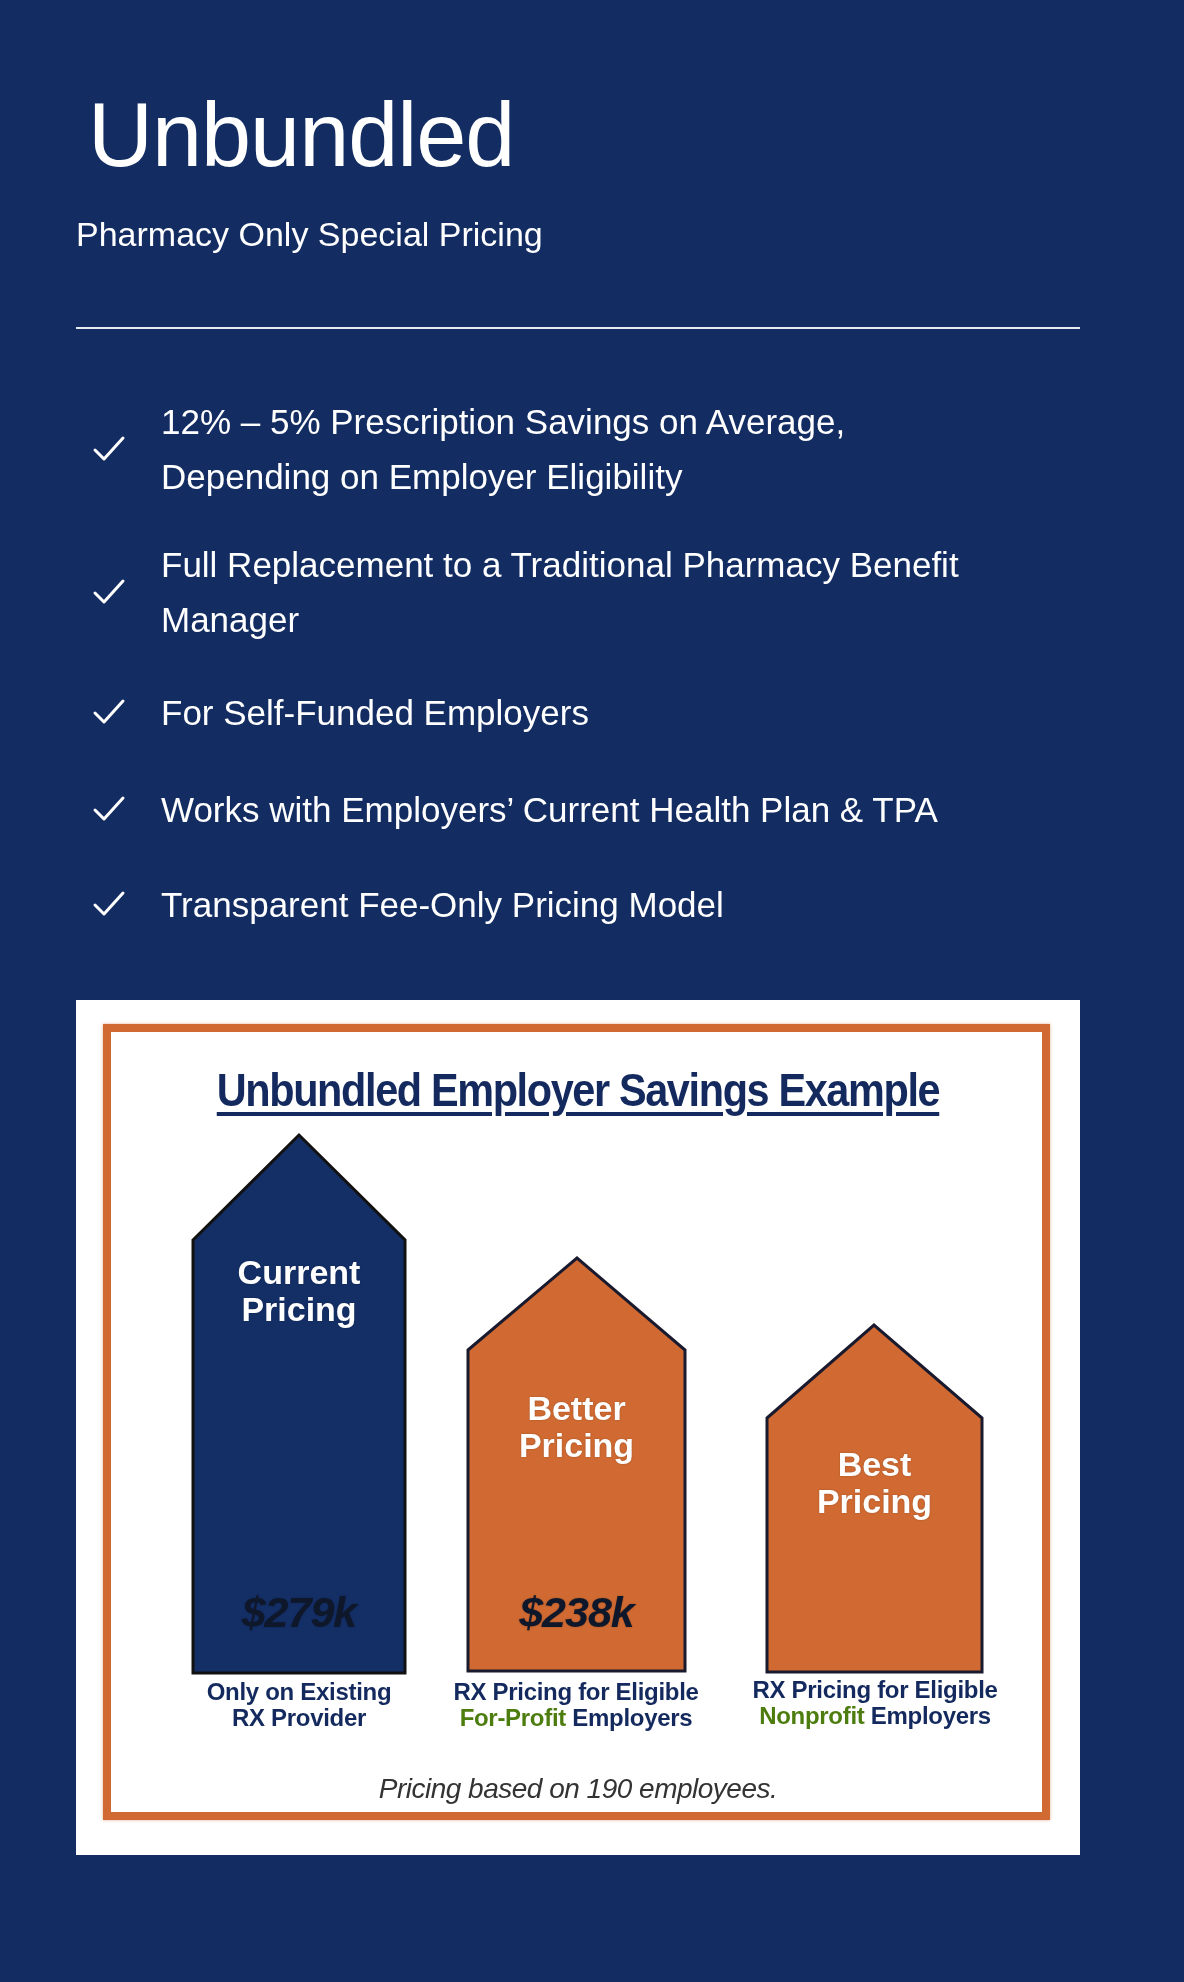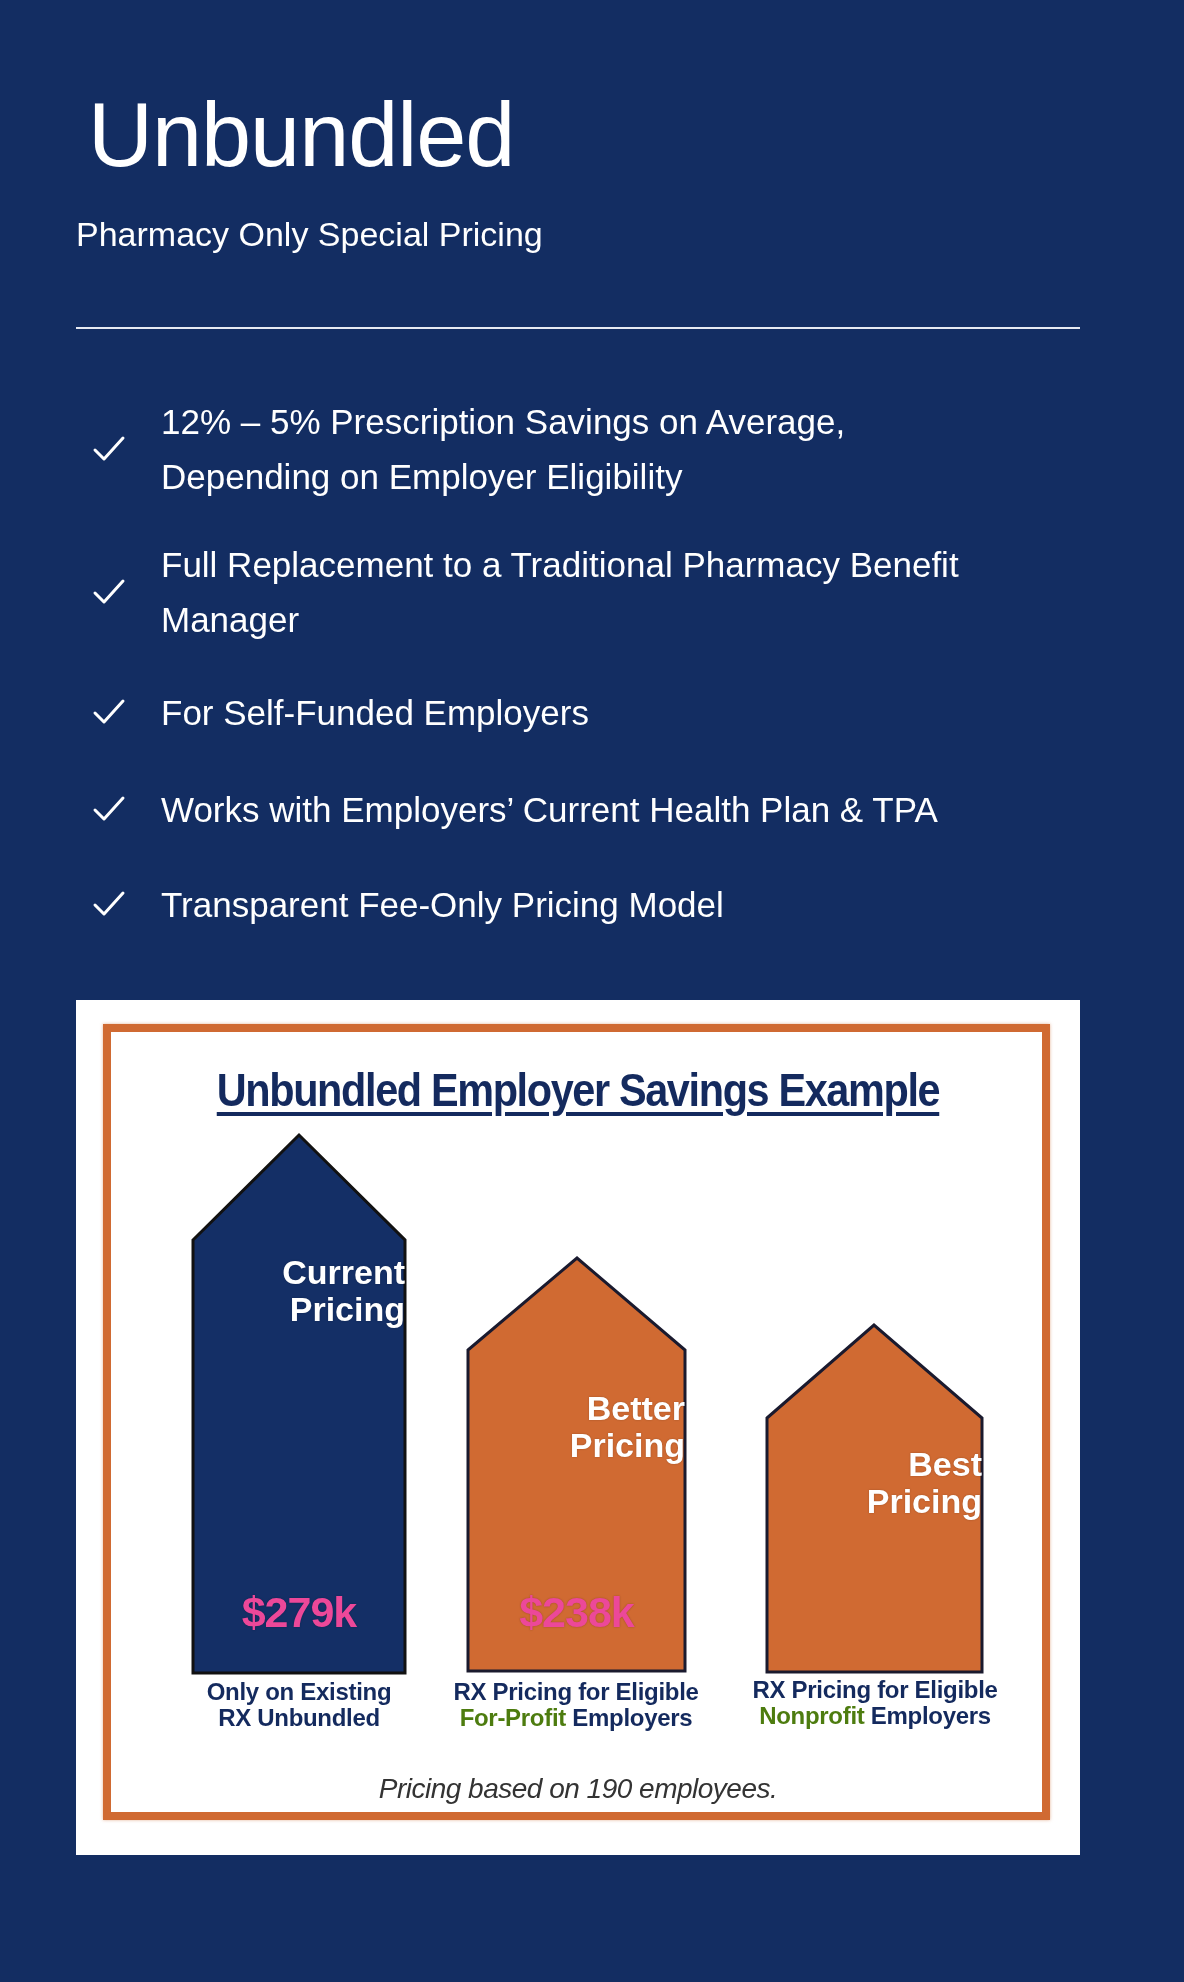--- a/index.html
+++ b/index.html
@@ -99,37 +99,38 @@
       transform-origin: center;
       white-space: nowrap;
     }
     #chart-svg {
       position: absolute;
       left: 0;
       top: 0;
     }
     .bar-label {
       position: absolute;
-      text-align: right;
+      text-align: center;
       color: #ffffff;
       font-weight: 700;
       font-size: 34px;
       line-height: 37px;
       white-space: pre-line;
       text-shadow: 0 0 2px rgba(0,0,0,0.25);
     }
     .bar-value {
       position: absolute;
       text-align: center;
-      color: #ec4899;
+      color: #0f172a;
       font-weight: 700;
       font-size: 43px;
       line-height: 50px;
       letter-spacing: -1px;
       text-shadow: 0 0 2px rgba(0,0,0,0.25);
+      font-style: italic;
     }
     .bar-caption {
       position: absolute;
       text-align: center;
       color: #142a5e;
       font-weight: 700;
       font-size: 24px;
       line-height: 26px;
       white-space: nowrap;
       letter-spacing: -0.3px;
@@ -214,21 +215,21 @@
   <div class="bar-label" style="left:392px;width:217px;top:390px;">Better
 Pricing</div>
   <div class="bar-label" style="left:691px;width:215px;top:446px;">Best
 Pricing</div>
 
   <div class="bar-value" style="left:117px;width:212px;top:587px;">$279k</div>
   <div class="bar-value" style="left:392px;width:217px;top:587px;">$238k</div>
 
   <div class="bar-caption" style="left:98px;width:250px;top:679px;">
     <div>Only on Existing</div>
-    <div><span class="hl"></span><span>RX Unbundled</span></div>
+    <div><span class="hl"></span><span>RX Provider</span></div>
   </div>
   <div class="bar-caption" style="left:365px;width:270px;top:679px;">
     <div>RX Pricing for Eligible</div>
     <div><span class="hl">For-Profit</span><span> Employers</span></div>
   </div>
   <div class="bar-caption" style="left:664px;width:270px;top:677px;">
     <div>RX Pricing for Eligible</div>
     <div><span class="hl">Nonprofit</span><span> Employers</span></div>
   </div>
 

